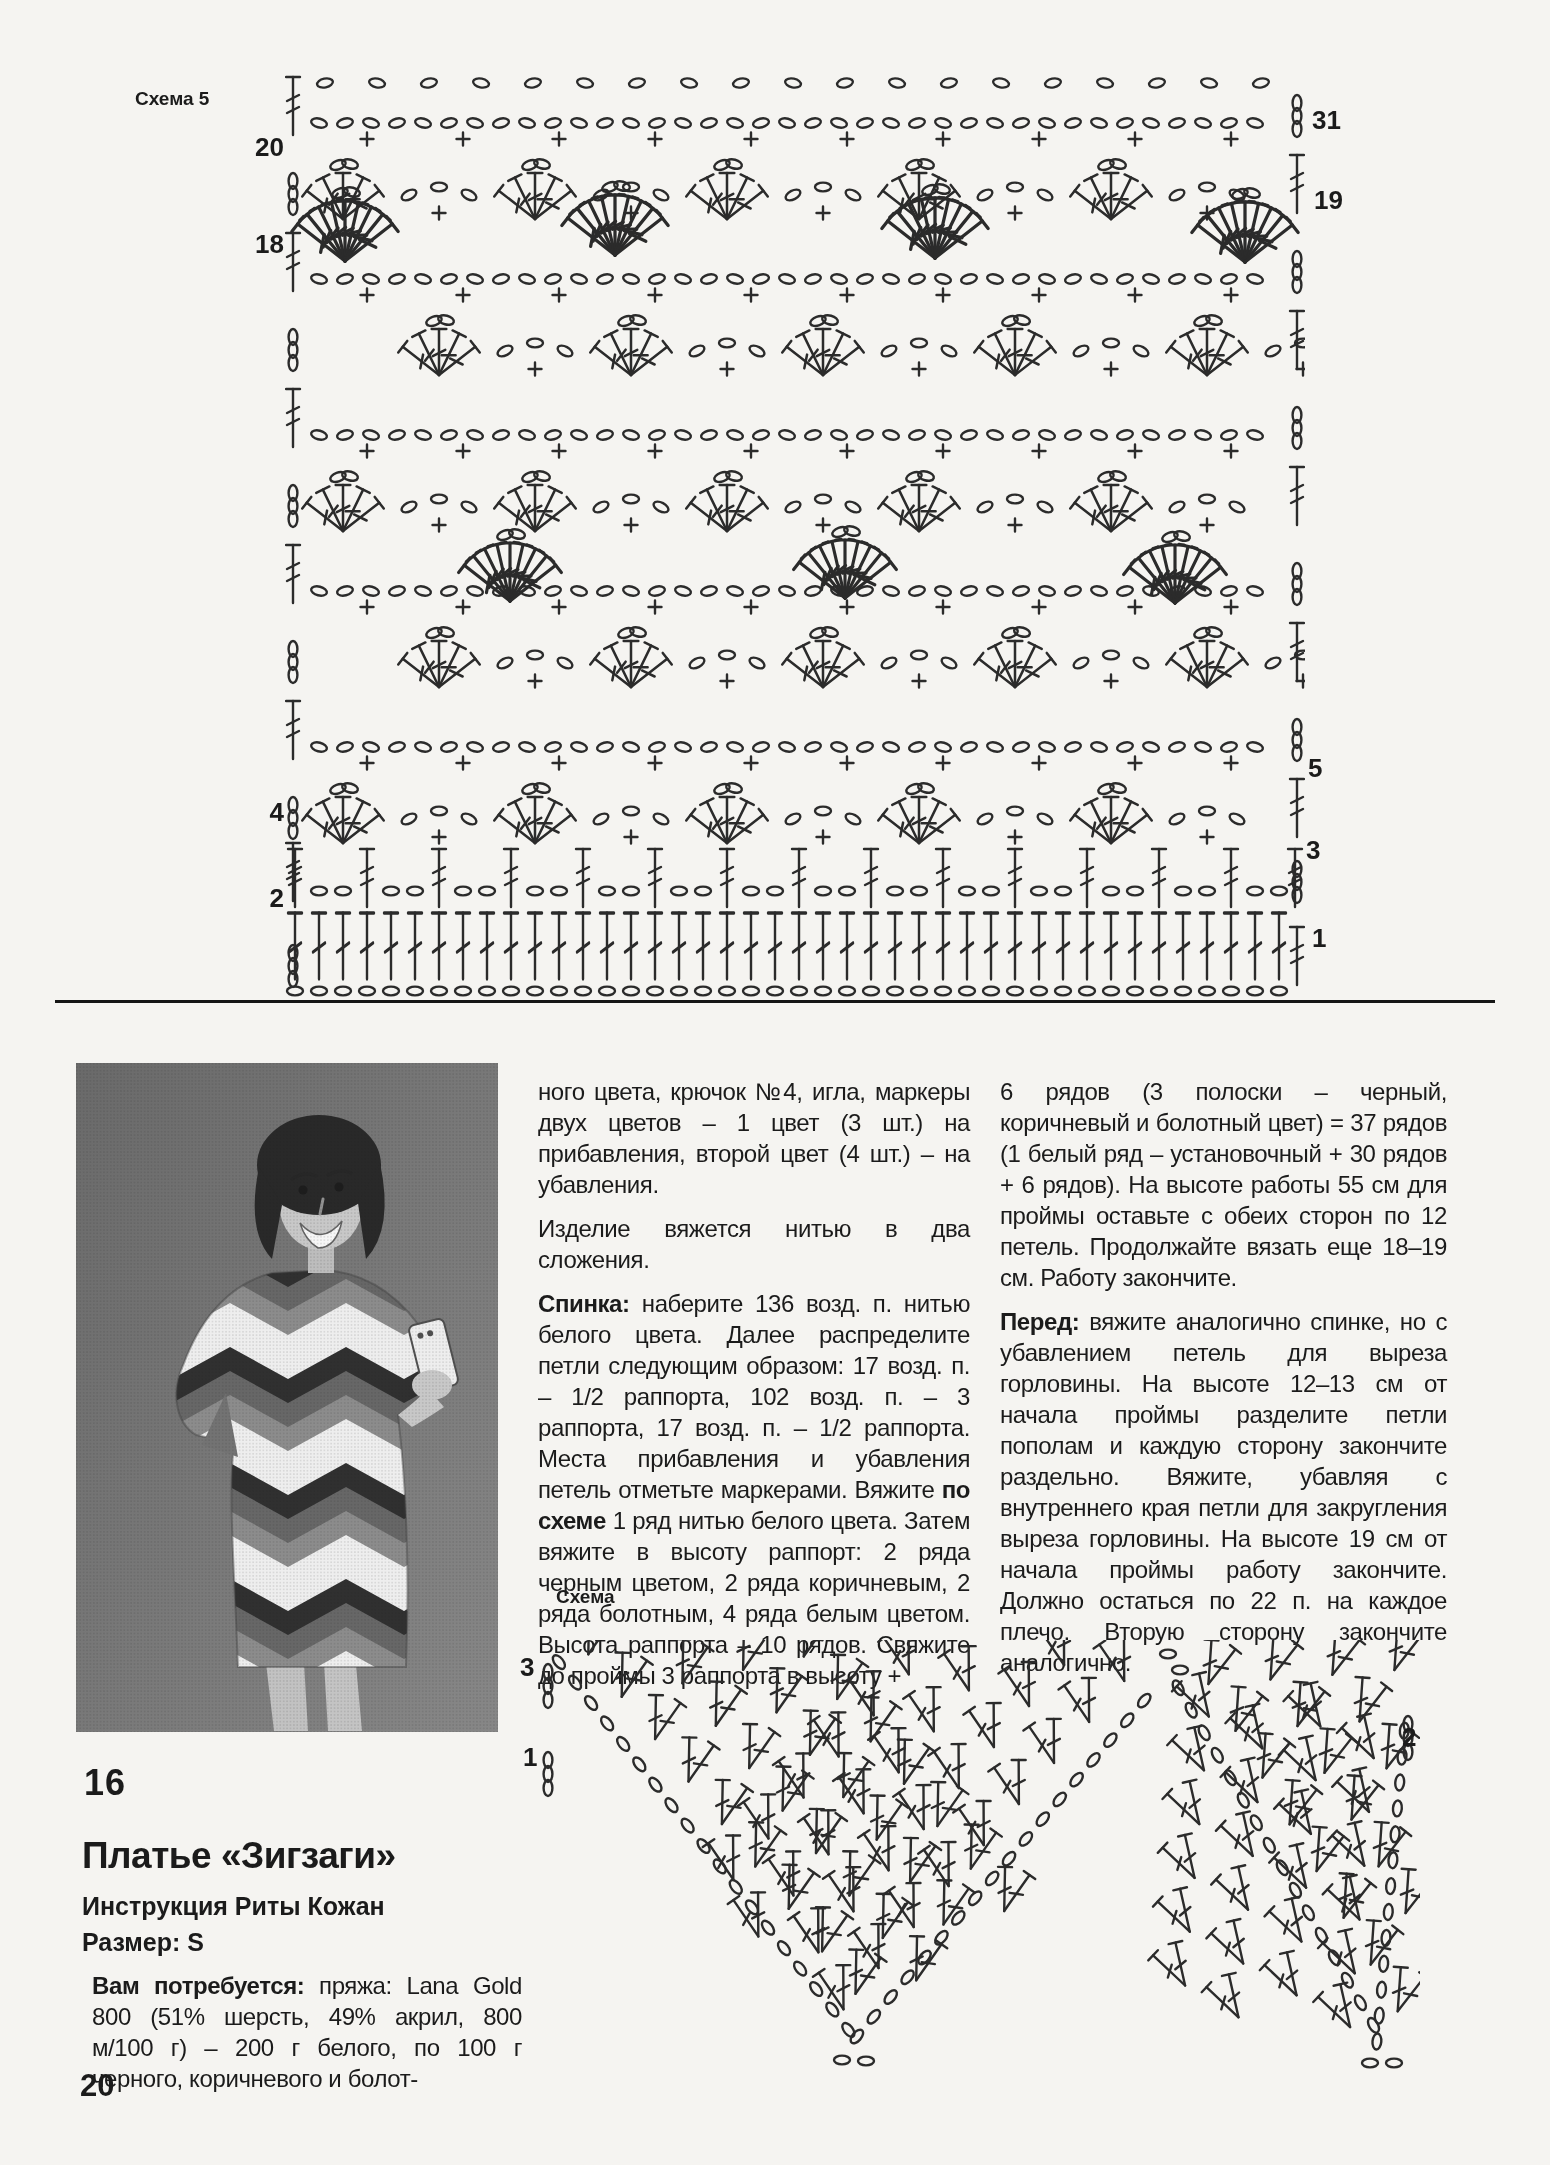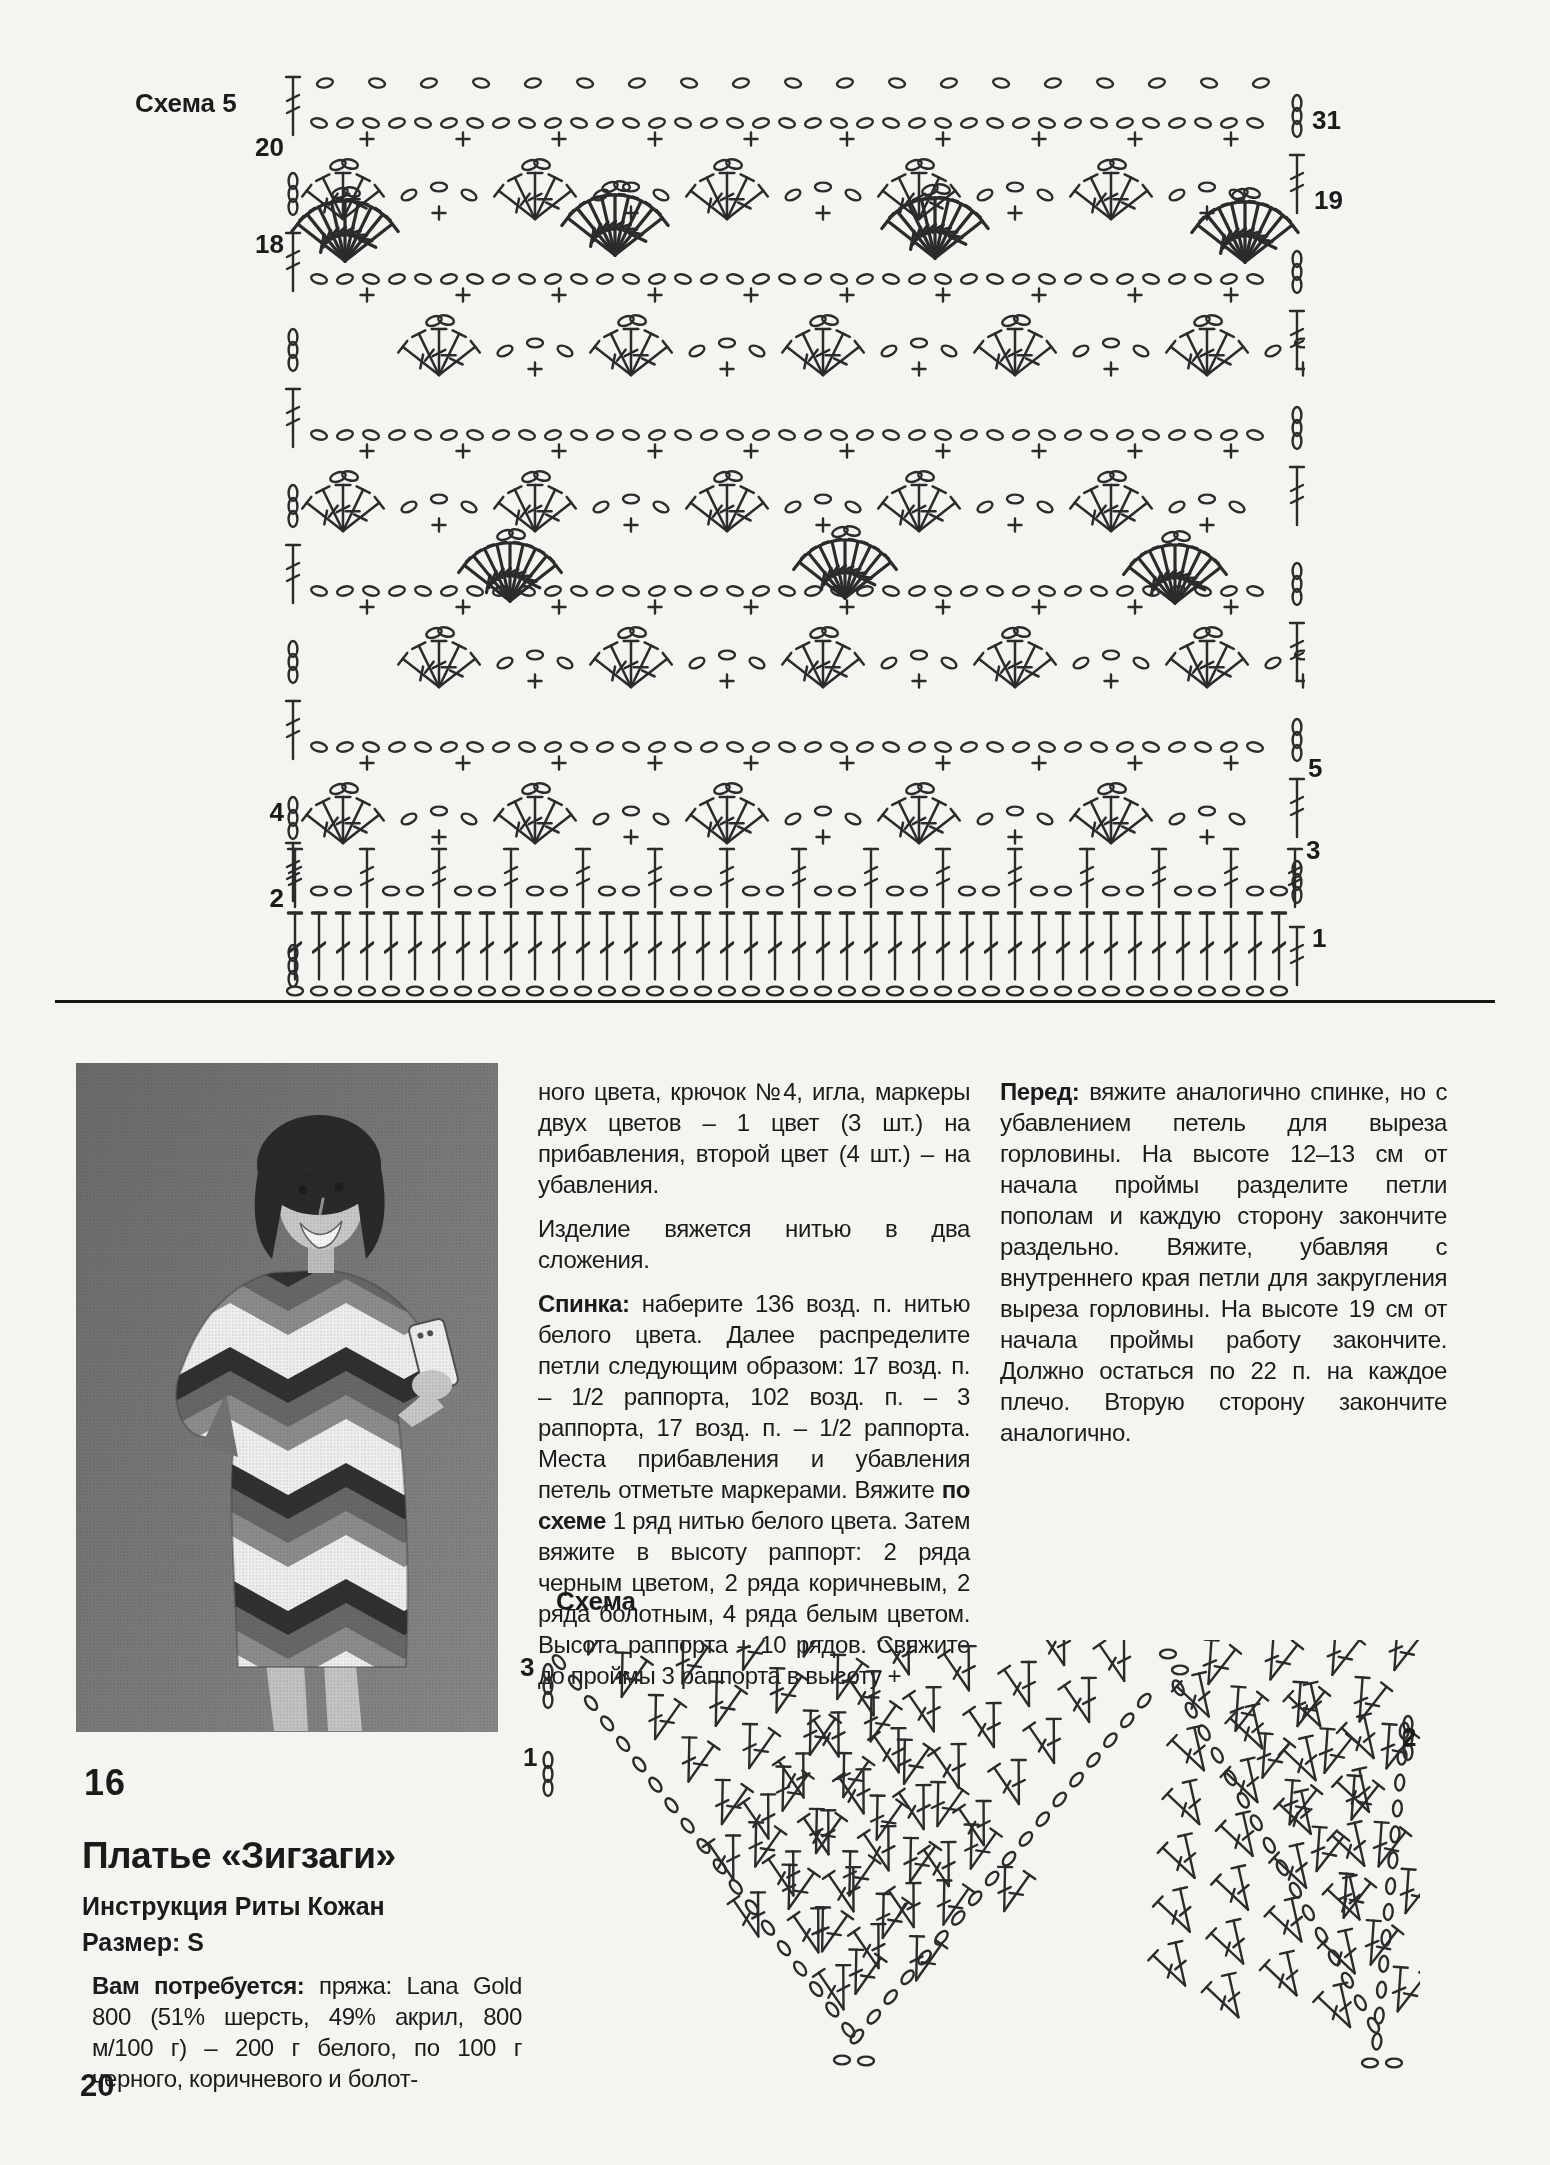--- a/index.html
+++ b/index.html
@@ -1,19 +1,19 @@
 <!DOCTYPE html>
 <html><head>
 <meta charset="utf-8">
 <style>
   html,body{margin:0;padding:0;background:#e9e8e6;}
   .page{position:relative;width:1550px;height:2165px;background:#f5f4f1;overflow:hidden;
         font-family:"Liberation Sans",sans-serif;color:#1b1b1b;}
   .abs{position:absolute;}
-  .chart-title{font-weight:bold;font-size:26px;}
+  .chart-title{font-weight:bold;font-size:19px;}
   .rown{position:absolute;font-weight:bold;font-size:26px;line-height:30px;}
   .rown.r-align{width:40px;text-align:right;}
   .divider{position:absolute;left:55px;top:1000px;width:1440px;height:3px;background:#151515;}
   .col{position:absolute;font-size:24px;line-height:31px;letter-spacing:-0.4px;text-align:justify;}
   .col p{margin:0 0 13px 0;}
   .col b{font-weight:bold;}
   .itemnum{position:absolute;font-size:36px;font-weight:bold;letter-spacing:1px;}
   .title{position:absolute;font-size:37px;font-weight:bold;letter-spacing:-0.5px;}
   .byline{position:absolute;font-size:25px;font-weight:bold;}
   .sizelbl{position:absolute;font-size:25px;font-weight:bold;}
@@ -922,20 +922,21 @@
   </p>
   <div class="pagenum" style="left:80px;top:2068px;">20</div>
 
   <div class="col" style="left:538px;top:1076px;width:432px;">
     <p>ного цвета, крючок №4, игла, маркеры двух цветов – 1 цвет (3 шт.) на прибавления, второй цвет (4 шт.) – на убавления.</p>
     <p>Изделие вяжется нитью в два сложения.</p>
     <p><b>Спинка:</b><span> наберите 136 возд. п. нитью белого цвета. Далее распределите петли следующим образом: 17 возд. п. – 1/2 раппорта, 102 возд. п. – 3 раппорта, 17 возд. п. – 1/2 раппорта. Места прибавления и убавления петель отметьте маркерами. Вяжите </span><b>по схеме</b><span> 1 ряд нитью белого цвета. Затем вяжите в высоту раппорт: 2 ряда черным цветом, 2 ряда коричневым, 2 ряда болотным, 4 ряда белым цветом. Высота раппорта – 10 рядов. Свяжите до проймы 3 раппорта в высоту +</span></p>
   </div>
 
   <div class="col" style="left:1000px;top:1076px;width:447px;">
+    <p>6 рядов (3 полоски – черный, коричневый и болотный цвет) = 37 рядов (1 белый ряд – установочный + 30 рядов + 6 рядов). На высоте работы 55 см для проймы оставьте с обеих сторон по 12 петель. Продолжайте вязать еще 18–19 см. Работу закончите.</p>
     <p><b>Перед:</b><span> вяжите аналогично спинке, но с убавлением петель для выреза горловины. На высоте 12–13 см от начала проймы разделите петли пополам и каждую сторону закончите раздельно. Вяжите, убавляя с внутреннего края петли для закругления выреза горловины. На высоте 19 см от начала проймы работу закончите. Должно остаться по 22 п. на каждое плечо. Вторую сторону закончите аналогично.</span></p>
   </div>
 
   <div class="abs chart-title" style="left:556px;top:1586px;">Схема</div>
 
   <svg id="chartW" class="chart" style="left:520px;top:1640px;" width="900" height="430" viewBox="0 0 900 430">
       <g stroke="#2b2b2b" stroke-width="2.4" fill="none">
         <use href="#g-ch" transform="translate(38.9 22.1) rotate(51.8)"></use>
         <use href="#g-ch" transform="translate(55.0 42.6) rotate(51.8)"></use>
         <use href="#g-ch" transform="translate(71.1 63.0) rotate(51.8)"></use>

